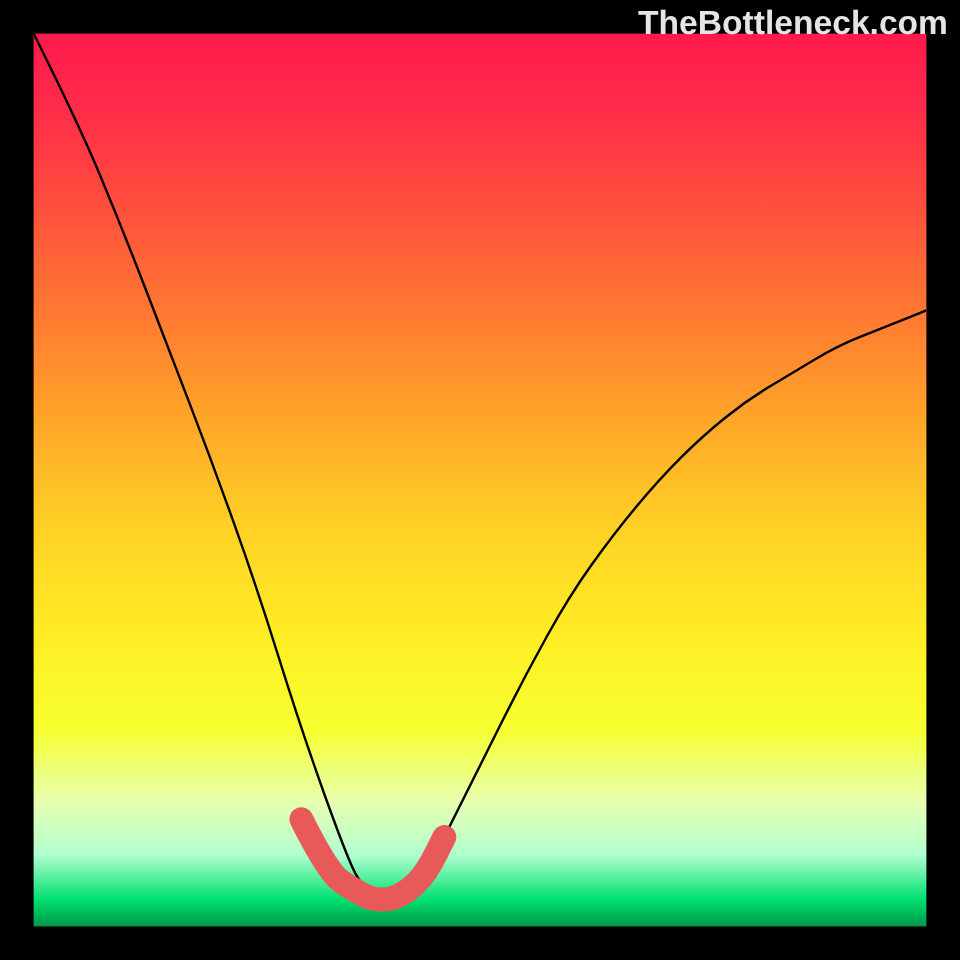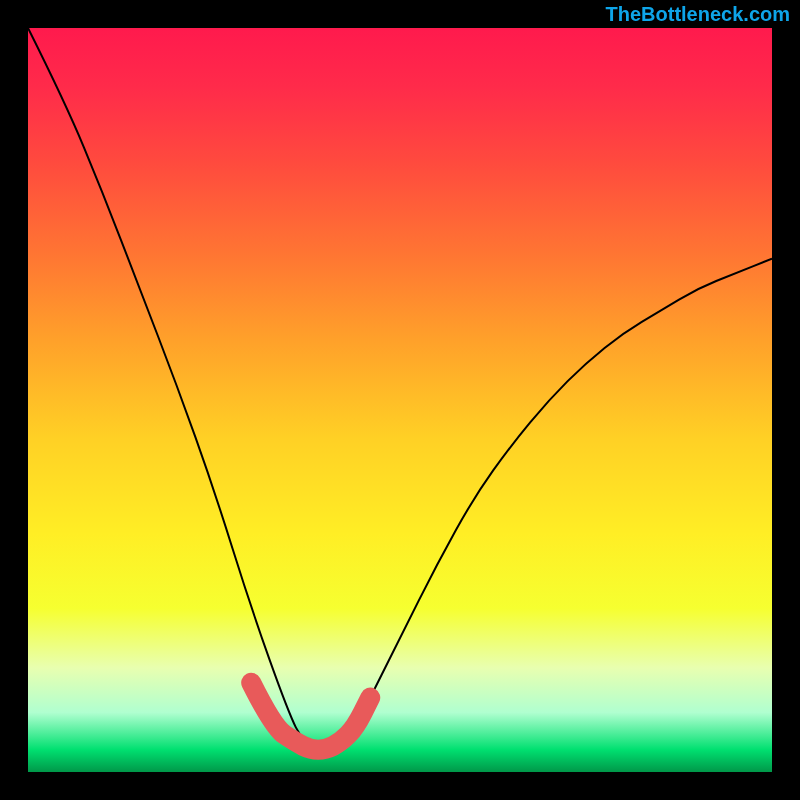--- a/index.html
+++ b/index.html
@@ -12,21 +12,21 @@
       #ff7433 30%,
       #ffa12a 42%,
       #ffd025 55%,
       #ffee25 68%,
       #f6ff30 78%,
       #e8ffb0 86%,
       #b0ffd0 92%,
       #00e070 97%,
       #009849 100%);
   }
-  .brand{position:absolute;right:10px;top:3px;color:#0ea5e9;font-size:20px;font-weight:bold;z-index:10}
+  .brand{position:absolute;right:10px;top:3px;color:#e5e5e5;font-size:28px;font-weight:bold;z-index:10}
   svg.curves{position:absolute;left:28px;top:28px;width:744px;height:744px}
   .curve{fill:none;stroke:#000;stroke-width:2}
   .pink-curve{fill:none;stroke:#e85a5a;stroke-width:20;stroke-linecap:round;stroke-linejoin:round}
 </style>
 </head>
 <body>
 
 <div class="frame">
   <div class="brand">TheBottleneck.com</div>
   <div class="gradient-area"></div>

